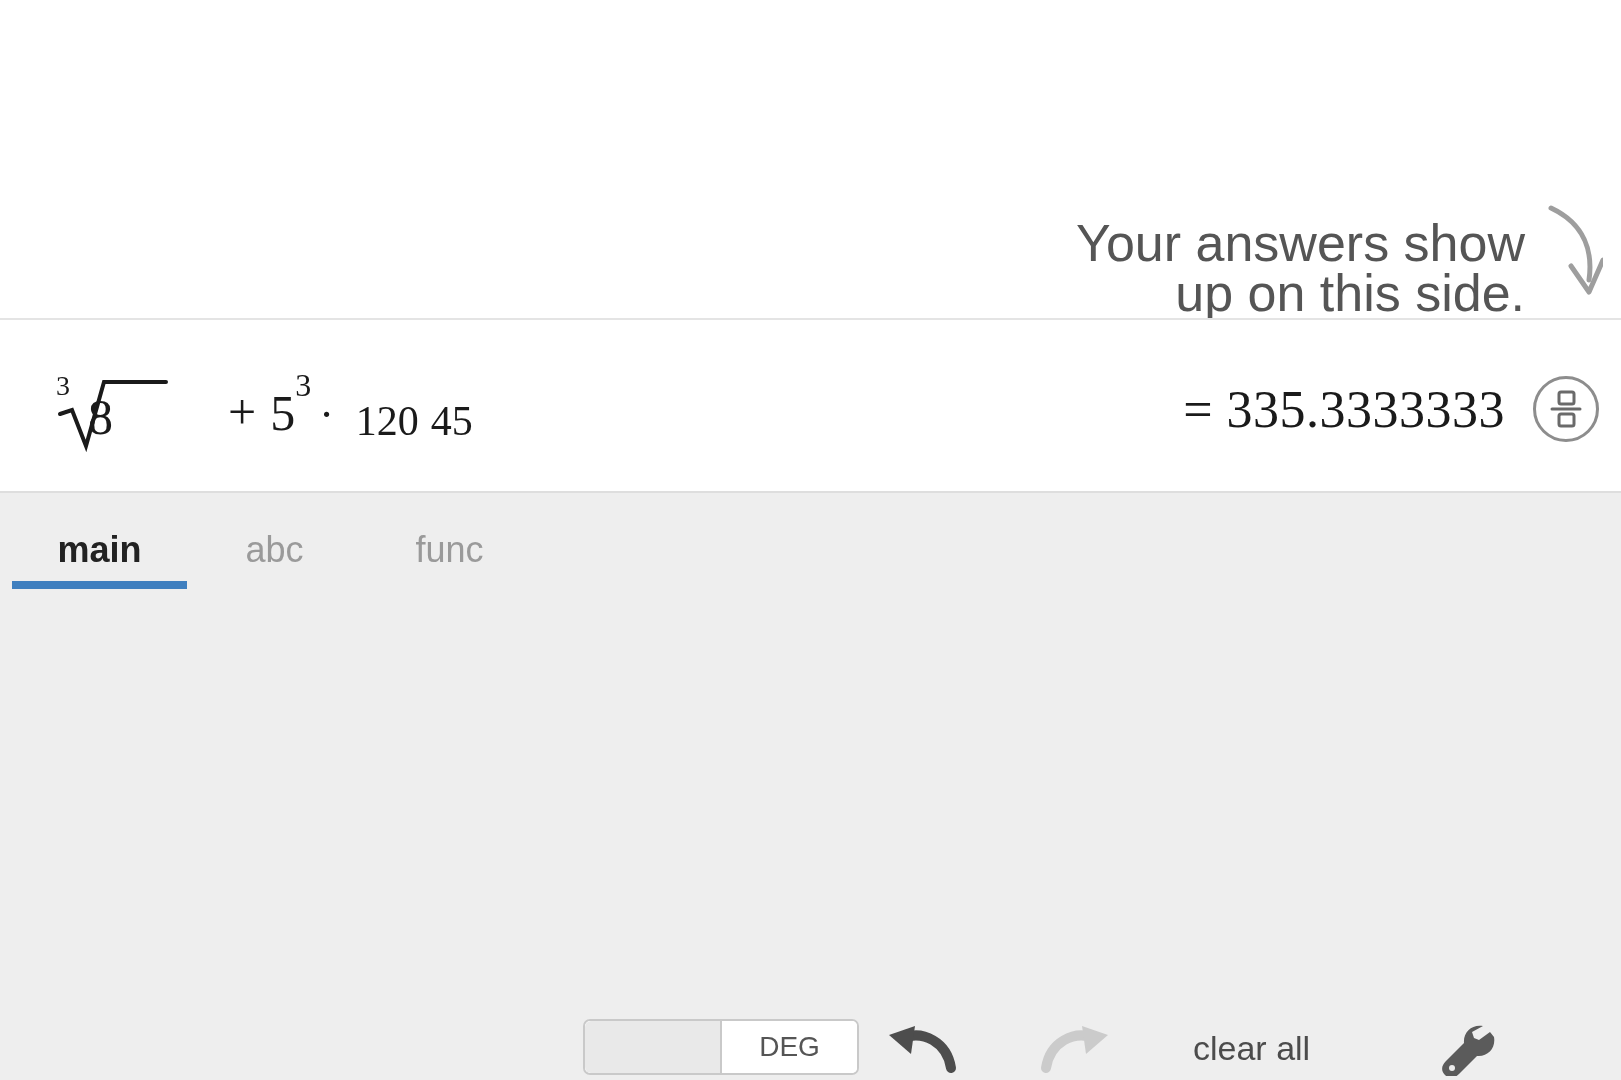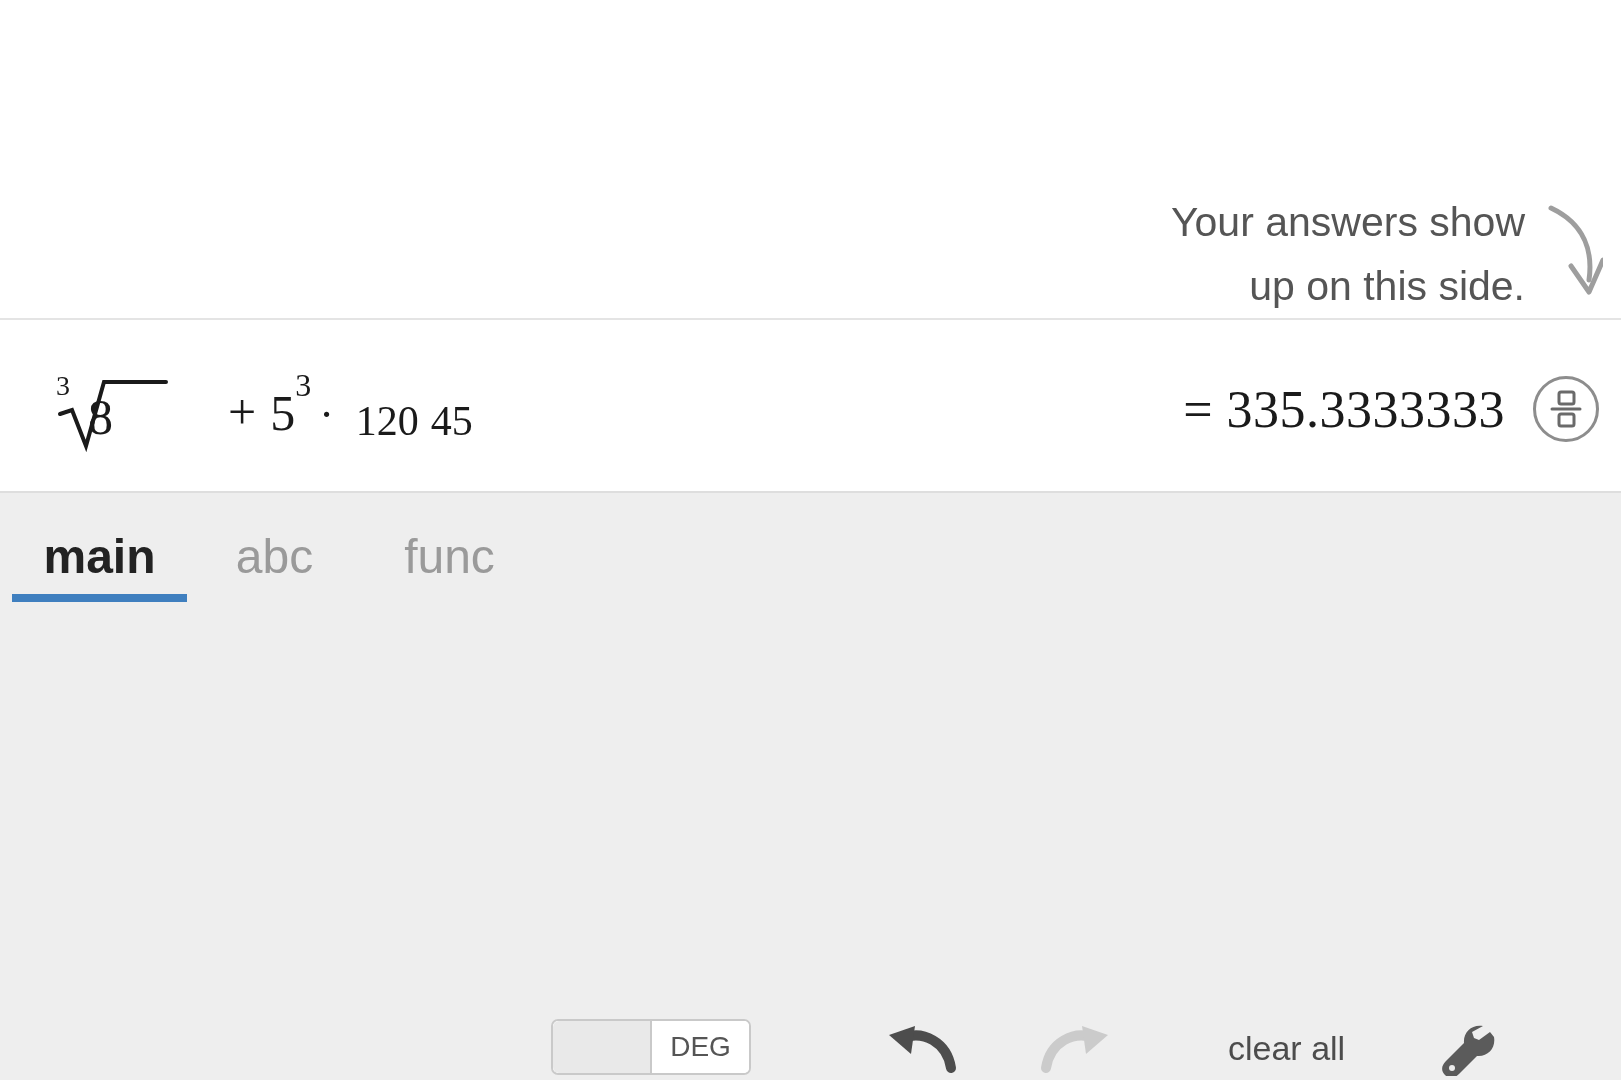--- a/index.html
+++ b/index.html
@@ -31,25 +31,26 @@
   .hint-wrap {
     position: absolute;
     right: 18px;
     top: 186px;
     display: flex;
     align-items: flex-start;
   }
   .hint-text {
     text-align: right;
     font-family: "Liberation Sans", sans-serif;
-    font-size: 41px;
-    line-height: 64px;
+    font-size: 52px;
+    line-height: 50px;
     color: #555555;
     white-space: pre-line;
     padding-top: 4px;
+    margin-top: 28px;
   }
   .hint-arrow {
     width: 62px;
     height: 96px;
     margin-left: 16px;
     margin-top: 16px;
   }
 
   
   .expr-zone {
@@ -163,21 +164,21 @@
     left: 0; top: 0;
     width: 1621px;
     height: 122px;
   }
   .tabs {
     position: absolute;
     left: 12px; top: 28px;
     display: flex;
   }
   .tab {
-    font-size: 48px;
+    font-size: 36px;
     color: #9a9a9a;
     padding: 8px 0 18px 0;
     width: 175px;
     text-align: center;
     cursor: pointer;
     position: relative;
   }
   .tab.active {
     color: #222222;
     font-weight: bold;
@@ -185,22 +186,22 @@
   .tab.active::after {
     content: "";
     position: absolute;
     left: 0; right: 0; bottom: 0;
     height: 8px;
     background: #3f7fbf;
   }
 
   .deg-toggle {
     position: absolute;
-    left: 551px; top: 526px;
-    width: 200px;
+    left: 583px; top: 526px;
+    width: 276px;
     height: 56px;
     border: 2px solid #c9c9c9;
     border-radius: 7px;
     display: flex;
     overflow: hidden;
     box-sizing: border-box;
     background: #ffffff;
   }
   .deg-half {
     flex: 1;
@@ -228,21 +229,20 @@
   }
   .undo-btn { left: 885px; }
   .redo-btn { left: 1038px; }
 
   .clear-all {
     position: absolute;
     left: 1193px;
     top: 536px;
     font-size: 34px;
     color: #4c4c4c;
-    margin-left: 35px;
   }
   .wrench-btn {
     position: absolute;
     left: 1438px;
     top: 528px;
     width: 62px;
     height: 56px;
     display: flex;
     align-items: center;
     justify-content: center;

